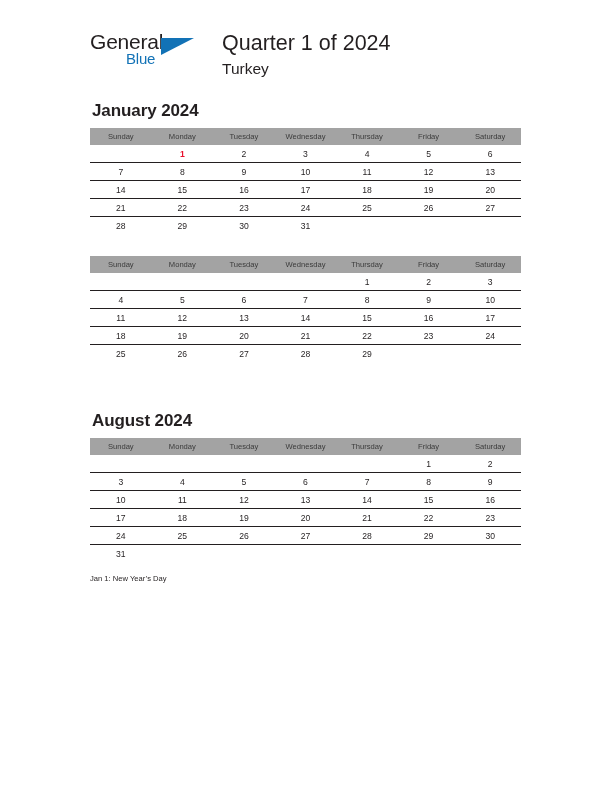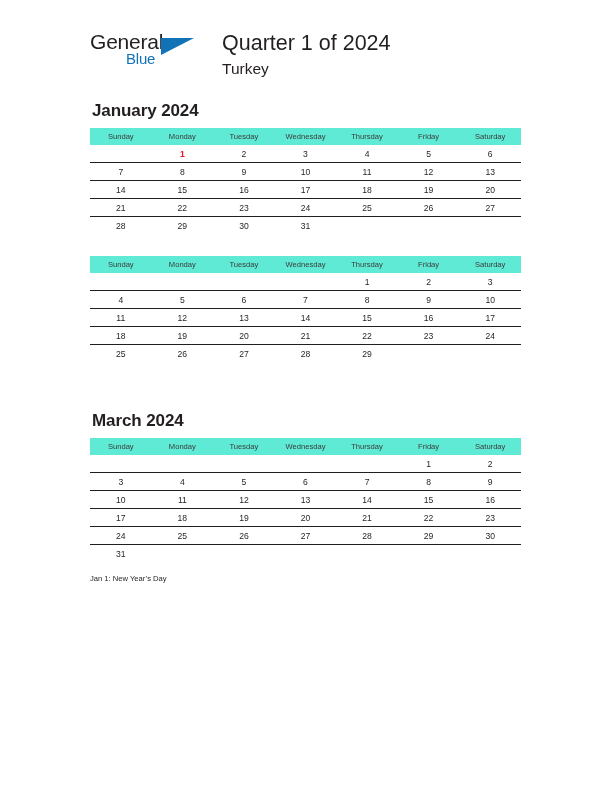--- a/index.html
+++ b/index.html
@@ -101,21 +101,21 @@
     color: #231f20;
     margin: 0 0 7px 2px;
     letter-spacing: -0.1px;
   }
   table.cal {
     border-collapse: collapse;
     table-layout: fixed;
     width: 431px;
   }
   table.cal th {
-    background: #5eead4;
+    background: #a3a3a3;
     font-size: 7.6px;
     font-weight: normal;
     color: #3b3b3b;
     height: 17px;
     text-align: center;
     vertical-align: middle;
     padding: 0;
     border: none;
   }
   table.cal td {
@@ -290,21 +290,21 @@
             <td>28</td>
             <td>29</td>
             <td class="empty"></td>
             <td class="empty"></td>
           </tr>
         </tbody>
     </table>
   </div>
 
   <div class="month" id="month-2" style="top:411px;">
-    <div class="month-title">March 2024</div>
+    <div class="month-title">August 2024</div>
     <table class="cal">
       <thead>
           <tr>
             <th>Sunday</th>
             <th>Monday</th>
             <th>Tuesday</th>
             <th>Wednesday</th>
             <th>Thursday</th>
             <th>Friday</th>
             <th>Saturday</th>

